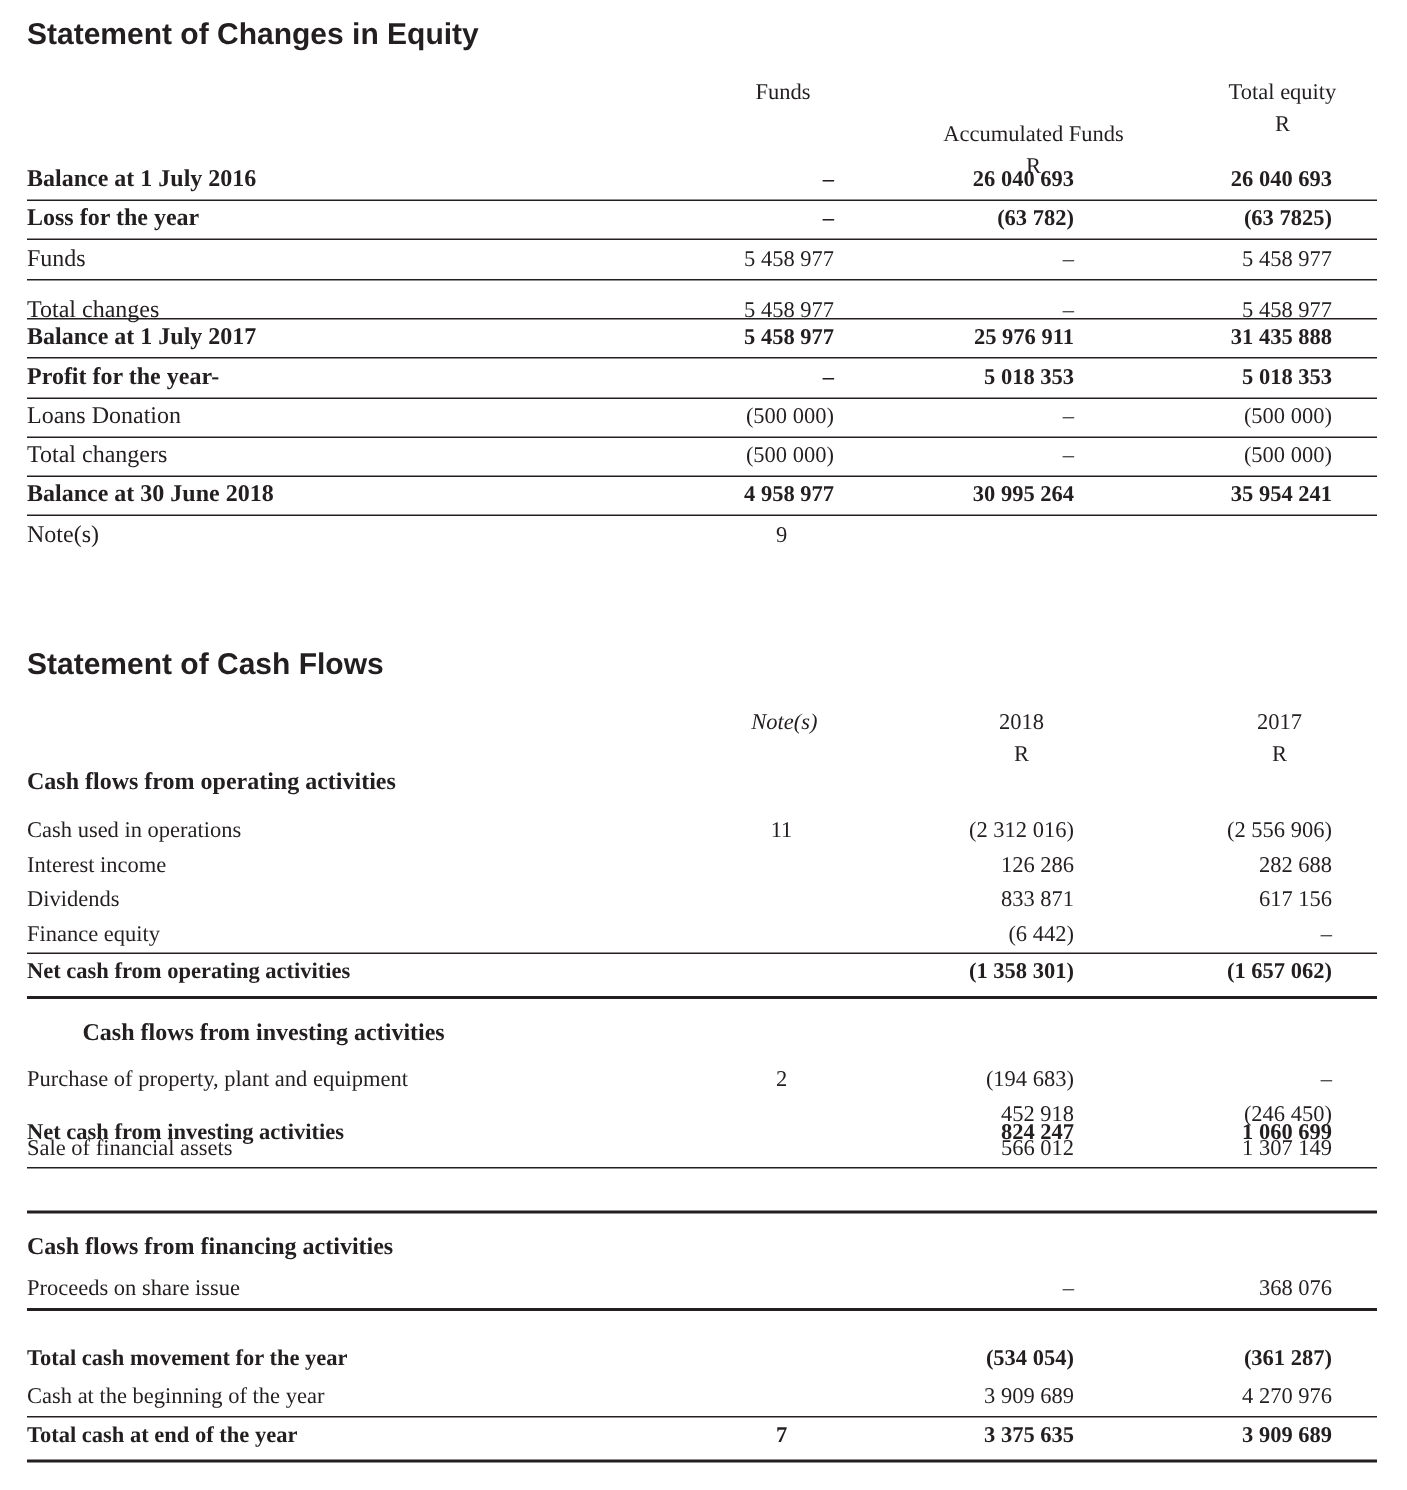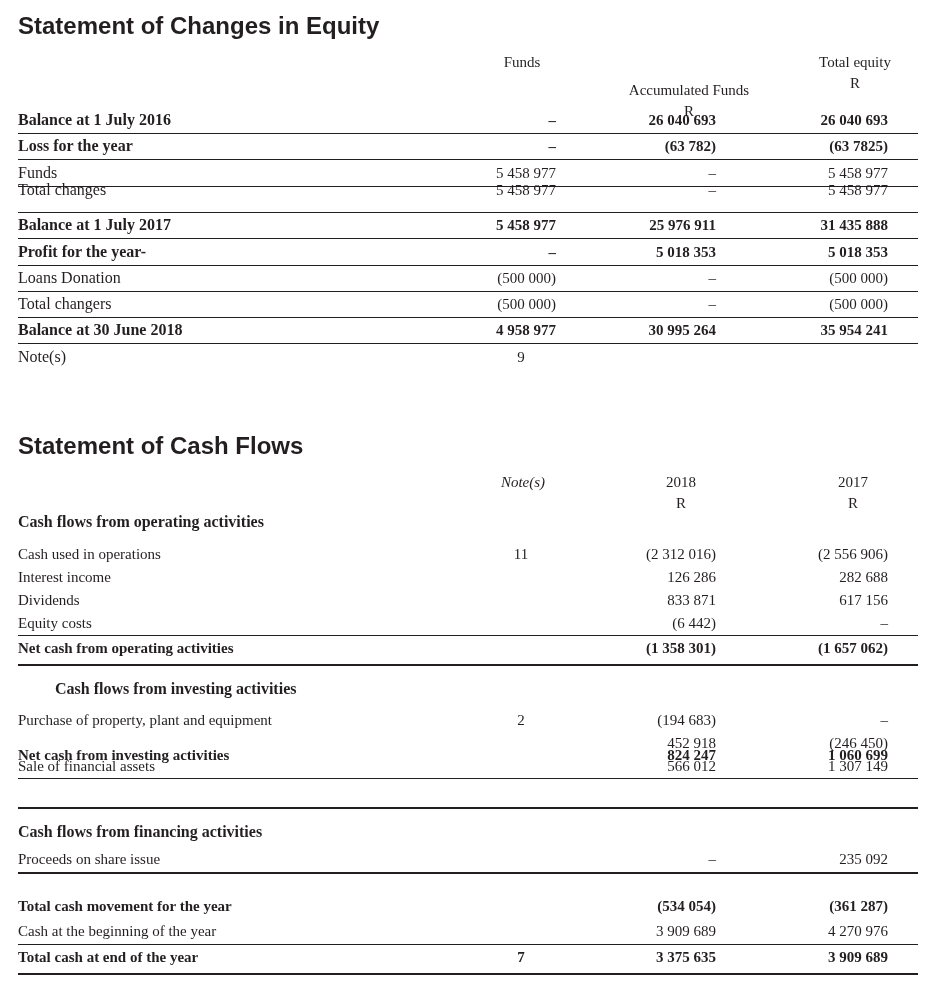--- a/index.html
+++ b/index.html
@@ -1,19 +1,19 @@
 <!DOCTYPE html>
 <html><head>
 <meta charset="utf-8">
 <style>
   html, body { margin:0; padding:0; background:#ffffff; }
   body { width:938px; height:993px; position:relative; overflow:hidden; color:#231f20;
          font-family:"Liberation Serif", serif; }
   .h-title { position:absolute; left:18px; font-family:"Liberation Sans", sans-serif;
-             font-weight:bold; font-size:24px; margin:0; }
+             font-weight:bold; font-size:20px; margin:0; }
   .col { position:absolute; text-align:center; font-size:15px; line-height:21px; }
   .row { position:absolute; left:18px; width:900px; height:26px; }
   .row .lbl { position:absolute; left:0; top:0; font-size:16px; line-height:26px; white-space:nowrap; }
   .row .c1, .row .c2, .row .c3 { position:absolute; top:0; font-size:15px; line-height:26px; text-align:right; white-space:nowrap; }
   .bold .lbl, .bold .c1, .bold .c2, .bold .c3 { font-weight:bold; }
   .rule { position:absolute; left:18px; width:900px; height:0; border-top:1px solid #231f20; }
   .rule.thick { border-top:2px solid #231f20; }
   
   .eq .c1 { right:362px; width:120px; }
   .eq .c2 { right:202px; width:140px; }
@@ -61,21 +61,21 @@
       <span class="c3">(63 7825)</span>
     </div>
     <div class="rule" style="top: 159px;"></div>
     <div class="row eq" style="top: 160px;">
       <span class="lbl">Funds</span>
       <span class="c1">5 458 977</span>
       <span class="c2">–</span>
       <span class="c3">5 458 977</span>
     </div>
     <div class="rule" style="top: 186px;"></div>
-    <div class="row eq" style="top: 177px;">
+    <div class="row eq" style="top: 194px;">
       <span class="lbl">Total changes</span>
       <span class="c1">5 458 977</span>
       <span class="c2">–</span>
       <span class="c3">5 458 977</span>
     </div>
     <div class="rule" style="top: 212px;"></div>
     <div class="row eq bold" style="top: 212px;">
       <span class="lbl">Balance at 1 July 2017</span>
       <span class="c1">5 458 977</span>
       <span class="c2">25 976 911</span>
@@ -148,21 +148,21 @@
       <span class="c2">126 286</span>
       <span class="c3">282 688</span>
     </div>
     <div class="row cf" style="top: 589px;">
       <span class="lbl">Dividends</span>
       <span class="c1"></span>
       <span class="c2">833 871</span>
       <span class="c3">617 156</span>
     </div>
     <div class="row cf" style="top: 612px;">
-      <span class="lbl">Equity costs</span>
+      <span class="lbl">Finance equity</span>
       <span class="c1"></span>
       <span class="c2">(6 442)</span>
       <span class="c3">–</span>
     </div>
     <div class="rule" style="top: 635px;"></div>
     <div class="row cf bold" style="top: 637px;">
       <span class="lbl">Net cash from operating activities</span>
       <span class="c1"></span>
       <span class="c2">(1 358 301)</span>
       <span class="c3">(1 657 062)</span>
@@ -190,21 +190,21 @@
       <span class="lbl">Net cash from investing activities</span>
       <span class="c1"></span>
       <span class="c2">824 247</span>
       <span class="c3">1 060 699</span>
     </div>
     <div class="rule thick" style="top: 807px;"></div>
     <div class="row cf" style="top: 848px;">
       <span class="lbl">Proceeds on share issue</span>
       <span class="c1"></span>
       <span class="c2">–</span>
-      <span class="c3">235 092</span>
+      <span class="c3">368 076</span>
     </div>
     <div class="rule thick" style="top: 872px;"></div>
     <div class="row cf bold" style="top: 895px;">
       <span class="lbl">Total cash movement for the year</span>
       <span class="c1"></span>
       <span class="c2">(534 054)</span>
       <span class="c3">(361 287)</span>
     </div>
     <div class="row cf" style="top: 920px;">
       <span class="lbl">Cash at the beginning of the year</span>

